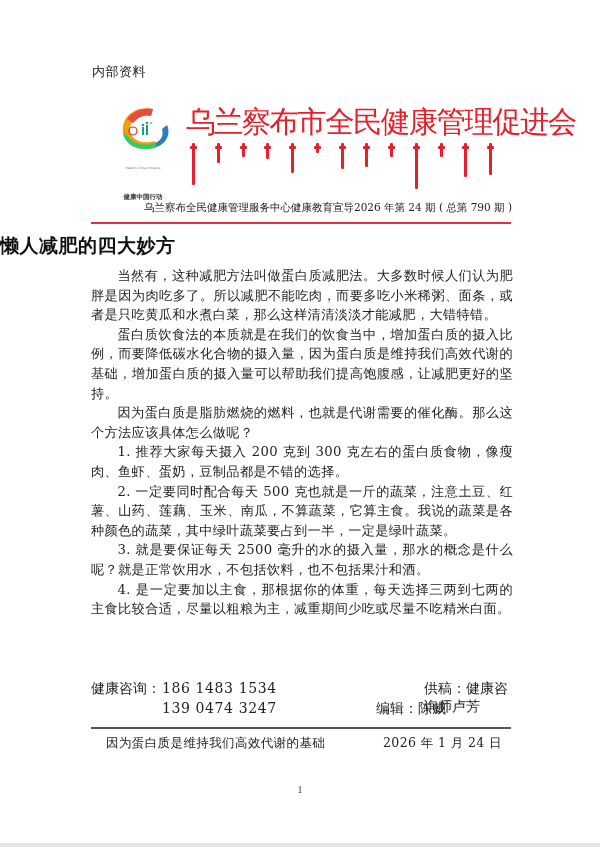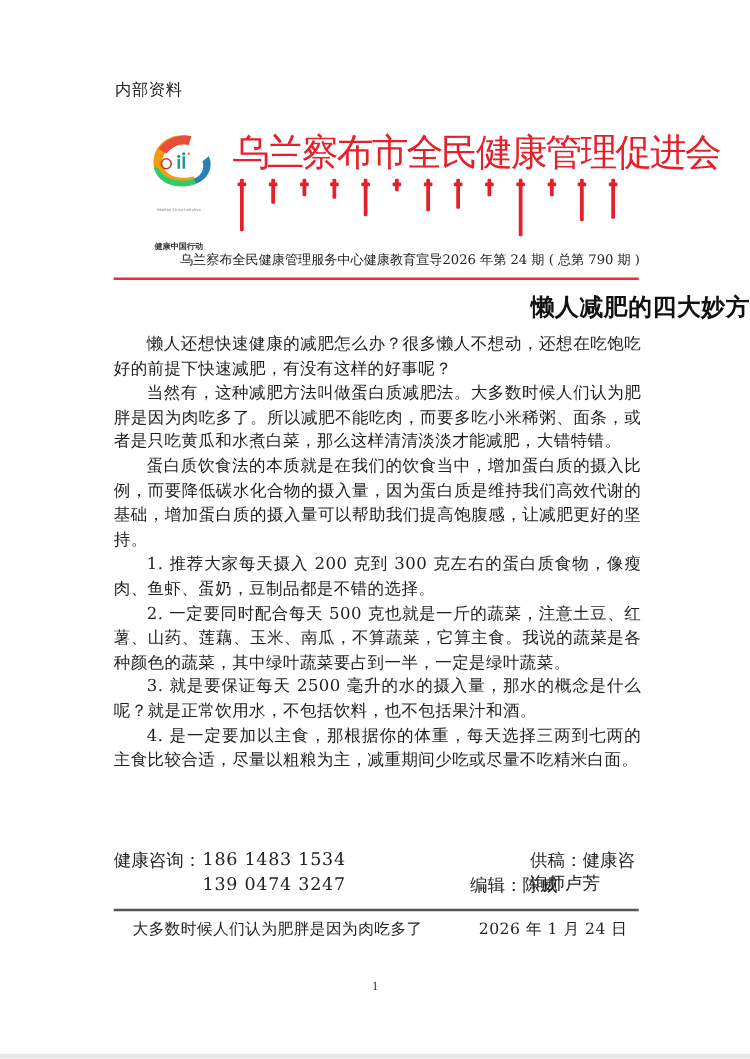--- a/index.html
+++ b/index.html
@@ -49,21 +49,21 @@
     }
 
     .subheader {
       position: absolute; left: 90px; top: 201px; width: 422px;
       font-family: "DejaVu Serif", serif; font-size: 10.5px; color: #222;
       display: flex; justify-content: flex-end; white-space: nowrap;
     }
     .red-rule { position: absolute; left: 91px; top: 222px; width: 420px; height: 2px; background: #e5303a; }
 
     .article-title {
-      position: absolute; left: 0; top: 233px; width: 600px; text-align: right;
+      position: absolute; left: 0; top: 233px; width: 600px; text-align: left;
       font-family: "DejaVu Serif", serif; font-size: 19px; font-weight: bold; color: #111;
       letter-spacing: 0.5px;
     }
 
     .body-text {
       position: absolute; left: 91px; top: 266px; width: 422px;
       font-family: "DejaVu Serif", serif; font-size: 13.2px; line-height: 19.6px; color: #1e1e1e;
       text-align: justify; letter-spacing: 0.35px;
     }
     .body-text p { margin: 0; text-indent: 2em; }
@@ -136,39 +136,39 @@
 
   <div class="subheader">
     <span>乌兰察布全民健康管理服务中心健康教育宣导</span>
     <span>2026 年第 24 期 ( 总第 790 期 )</span>
   </div>
   <div class="red-rule"></div>
 
   <div class="article-title">懒人减肥的四大妙方</div>
 
   <div class="body-text">
-    <p>懒人还想快速健康的减肥怎么办？很多懒人不想动，还想在吃饱吃好的前提下快速减肥，有没有这样的好事呢？</p>
     <p>当然有，这种减肥方法叫做蛋白质减肥法。大多数时候人们认为肥胖是因为肉吃多了。所以减肥不能吃肉，而要多吃小米稀粥、面条，或者是只吃黄瓜和水煮白菜，那么这样清清淡淡才能减肥，大错特错。</p>
     <p>蛋白质饮食法的本质就是在我们的饮食当中，增加蛋白质的摄入比例，而要降低碳水化合物的摄入量，因为蛋白质是维持我们高效代谢的基础，增加蛋白质的摄入量可以帮助我们提高饱腹感，让减肥更好的坚持。</p>
+    <p>因为蛋白质是脂肪燃烧的燃料，也就是代谢需要的催化酶。那么这个方法应该具体怎么做呢？</p>
     <p>1. 推荐大家每天摄入 200 克到 300 克左右的蛋白质食物，像瘦肉、鱼虾、蛋奶，豆制品都是不错的选择。</p>
     <p>2. 一定要同时配合每天 500 克也就是一斤的蔬菜，注意土豆、红薯、山药、莲藕、玉米、南瓜，不算蔬菜，它算主食。我说的蔬菜是各种颜色的蔬菜，其中绿叶蔬菜要占到一半，一定是绿叶蔬菜。</p>
     <p>3. 就是要保证每天 2500 毫升的水的摄入量，那水的概念是什么呢？就是正常饮用水，不包括饮料，也不包括果汁和酒。</p>
     <p>4. 是一定要加以主食，那根据你的体重，每天选择三两到七两的主食比较合适，尽量以粗粮为主，减重期间少吃或尽量不吃精米白面。</p>
   </div>
 
   <div class="contact-block">
     <span class="contact-label">健康咨询：</span>
     <span class="phone1">186 1483 1534</span>
     <span class="phone2">139 0474 3247</span>
     <span class="author">供稿：健康咨询师卢芳</span>
     <span class="editor">编辑：陈威</span>
   </div>
 
   <div class="grey-rule"></div>
 
   <div class="footer">
-    <span>大多数时候人们认为肥胖是因为肉吃多了</span>
+    <span>因为蛋白质是维持我们高效代谢的基础</span>
     <span>2026 年 1 月 24 日</span>
   </div>
 
   <div class="page-number">1</div>
 </div>
 <div class="bottom-bar"></div>
 
 </body></html>

